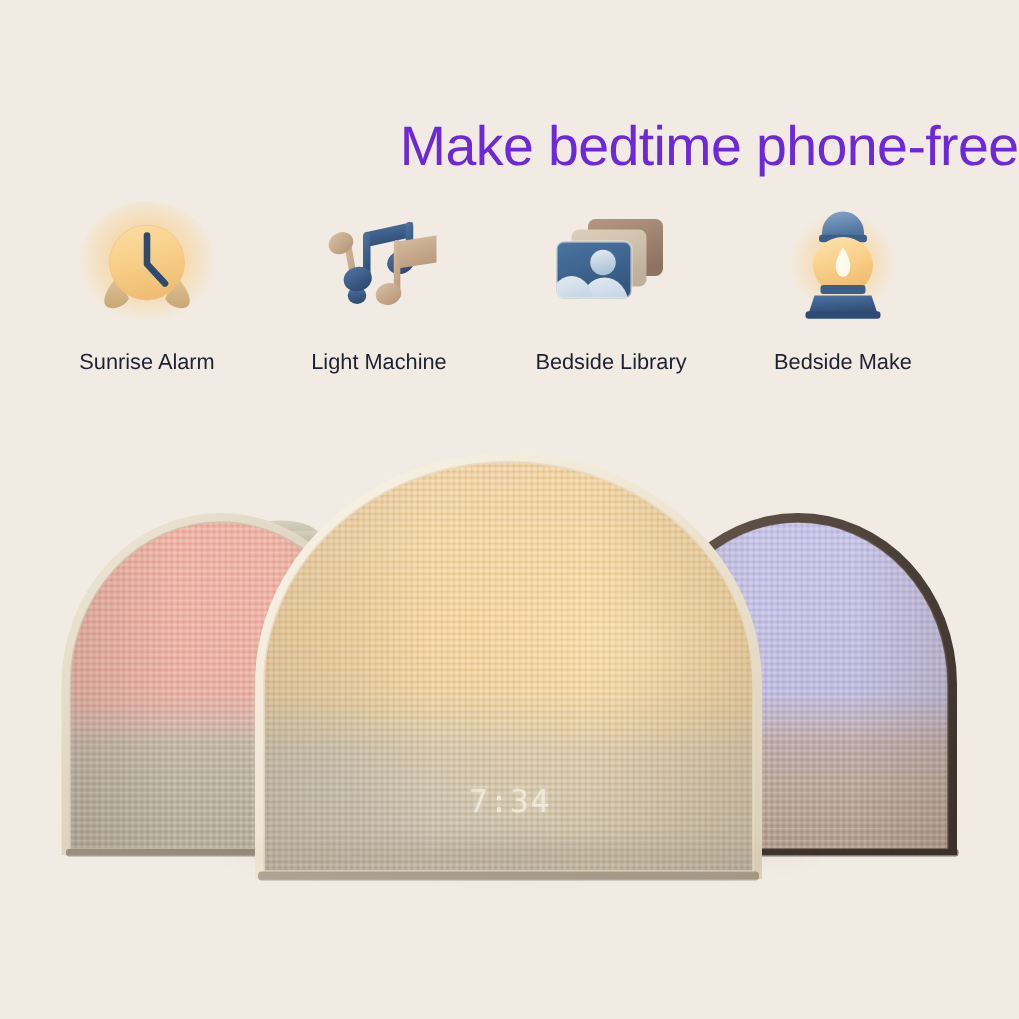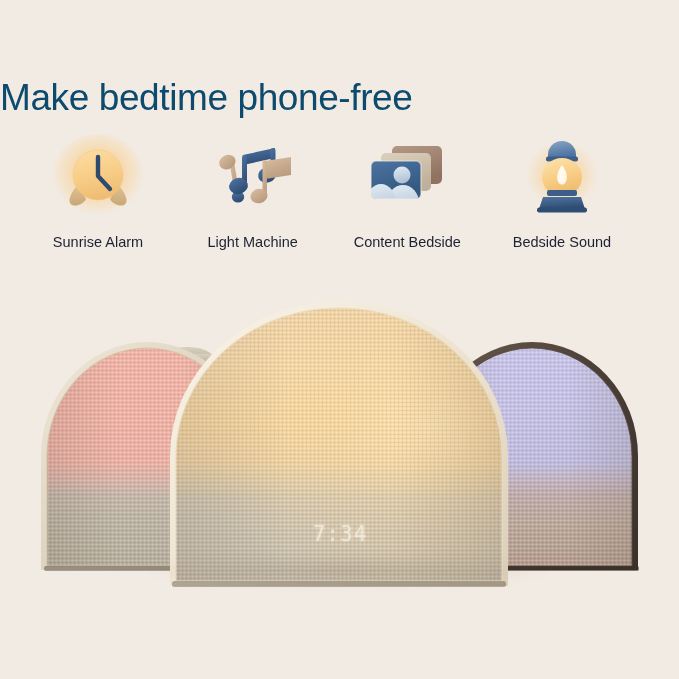--- a/index.html
+++ b/index.html
@@ -21,26 +21,26 @@
     height: 679px;
     background: #f2ebe3;
   }
 
   
   .headline {
     position: absolute;
     top: 50px;
     left: 0;
     width: 679px;
-    text-align: left;
+    text-align: right;
     font-size: 37px;
     line-height: 46px;
     font-weight: 400;
     letter-spacing: -0.4px;
-    color: #0c4a6e;
+    color: #6d28d9;
   }
 
   
   .features {
     position: absolute;
     top: 133px;
     left: 0;
     width: 660px;
     display: flex;
     justify-content: space-between;
@@ -221,21 +221,21 @@
           <rect x="22" y="20" width="50" height="38" rx="5" fill="url(#cardMid)"></rect>
           <rect x="12" y="28" width="50" height="38" rx="5" fill="url(#cardFront)"></rect>
           <g clip-path="url(#frontClip)">
             <circle cx="43" cy="42" r="8.5" fill="url(#figG)"></circle>
             <ellipse cx="44" cy="70" rx="16" ry="18" fill="url(#figG)"></ellipse>
             <ellipse cx="22" cy="70" rx="15" ry="19" fill="url(#figG)"></ellipse>
           </g>
           <rect x="12" y="28" width="50" height="38" rx="5" fill="none" stroke="#F2EBE3" stroke-width="1.6" opacity="0.55"></rect>
         </svg>
       </div>
-      <div class="feature-label">Content Bedside</div>
+      <div class="feature-label">Bedside Library</div>
     </div>
 
     <div class="feature">
       <div class="feature-icon">
         <svg viewBox="0 0 96 86" xmlns="http://www.w3.org/2000/svg">
           <defs>
             <radialGradient id="lampGlow" cx="50%" cy="50%" r="50%">
               <stop offset="0%" stop-color="#FBD89A" stop-opacity="0.9"></stop>
               <stop offset="60%" stop-color="#F9CE8A" stop-opacity="0.4"></stop>
               <stop offset="100%" stop-color="#F9CE8A" stop-opacity="0"></stop>
@@ -261,21 +261,21 @@
 
           <ellipse cx="48" cy="44" rx="20" ry="19" fill="url(#globeG)"></ellipse>
 
           <path d="M48 32 C53 39 54 45 51.5 49.5 C50 52.2 46 52.2 44.5 49.5 C42 45 43 39 48 32 Z" fill="#FFFCF2" opacity="0.95"></path>
 
           <rect x="33" y="57" width="30" height="6" rx="2" fill="#3C5F8A"></rect>
           <path d="M29 64 L67 64 L71 76 L25 76 Z" fill="url(#baseG)"></path>
           <rect x="23" y="74.5" width="50" height="5" rx="2.2" fill="#2F4D74"></rect>
         </svg>
       </div>
-      <div class="feature-label">Bedside Sound</div>
+      <div class="feature-label">Bedside Make</div>
     </div>
 
   </div>
 
   <div class="hero">
 
     <svg width="679" height="330" viewBox="0 0 679 330" xmlns="http://www.w3.org/2000/svg">
       <defs>
 
         <pattern id="weave" width="4" height="4" patternUnits="userSpaceOnUse">

